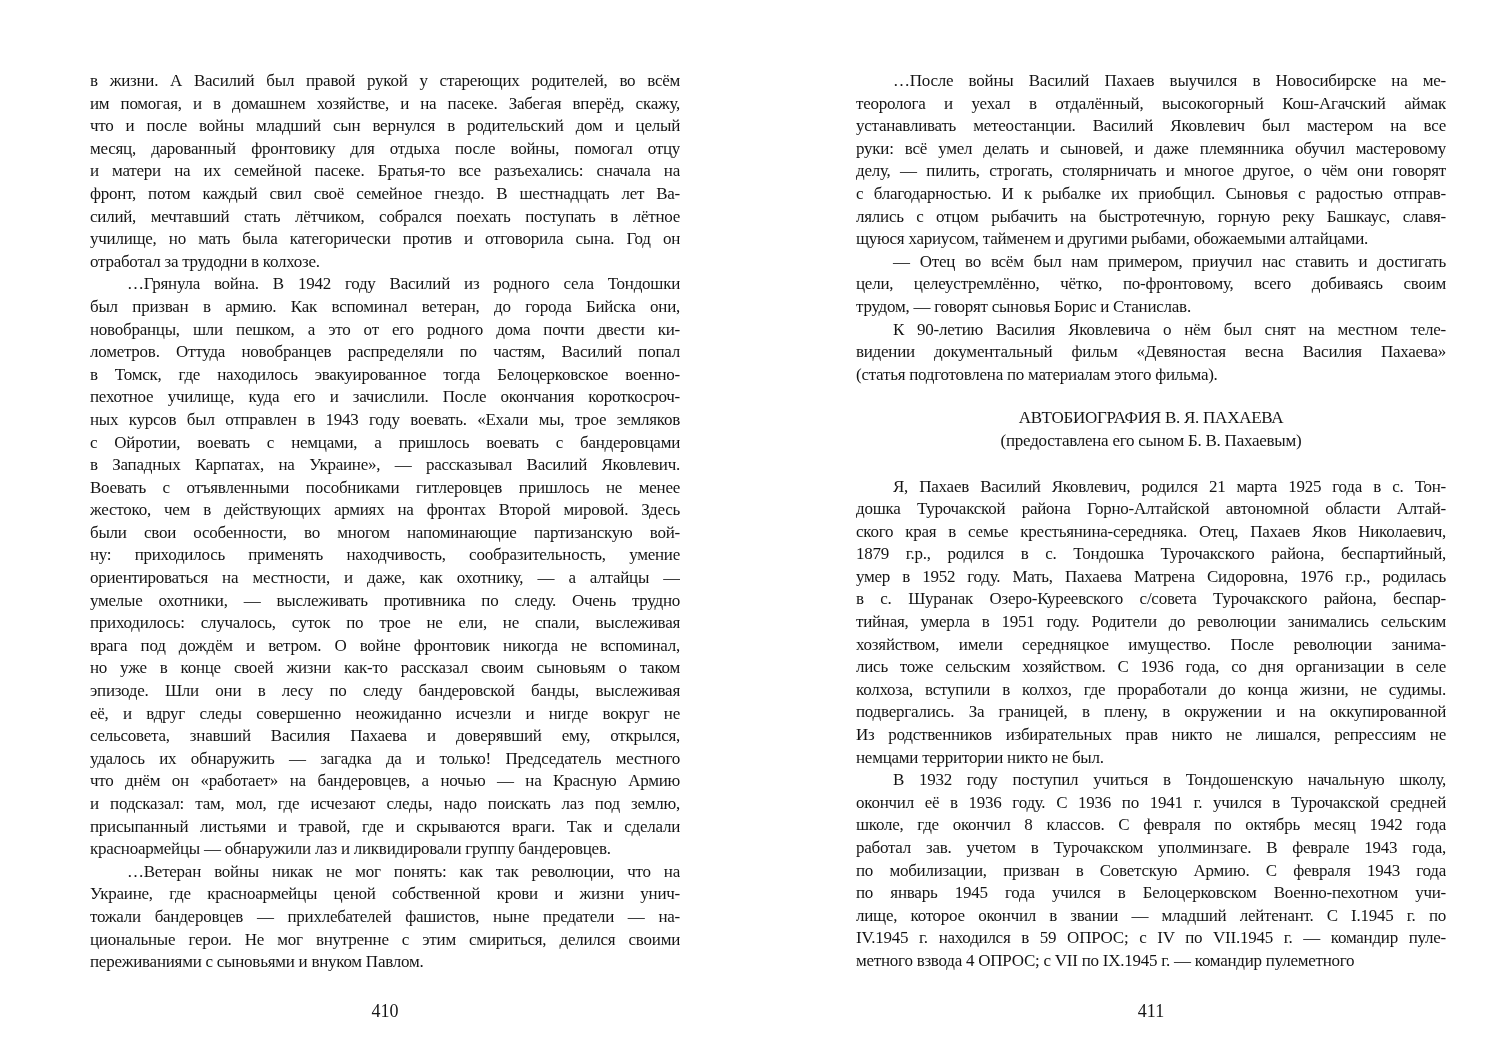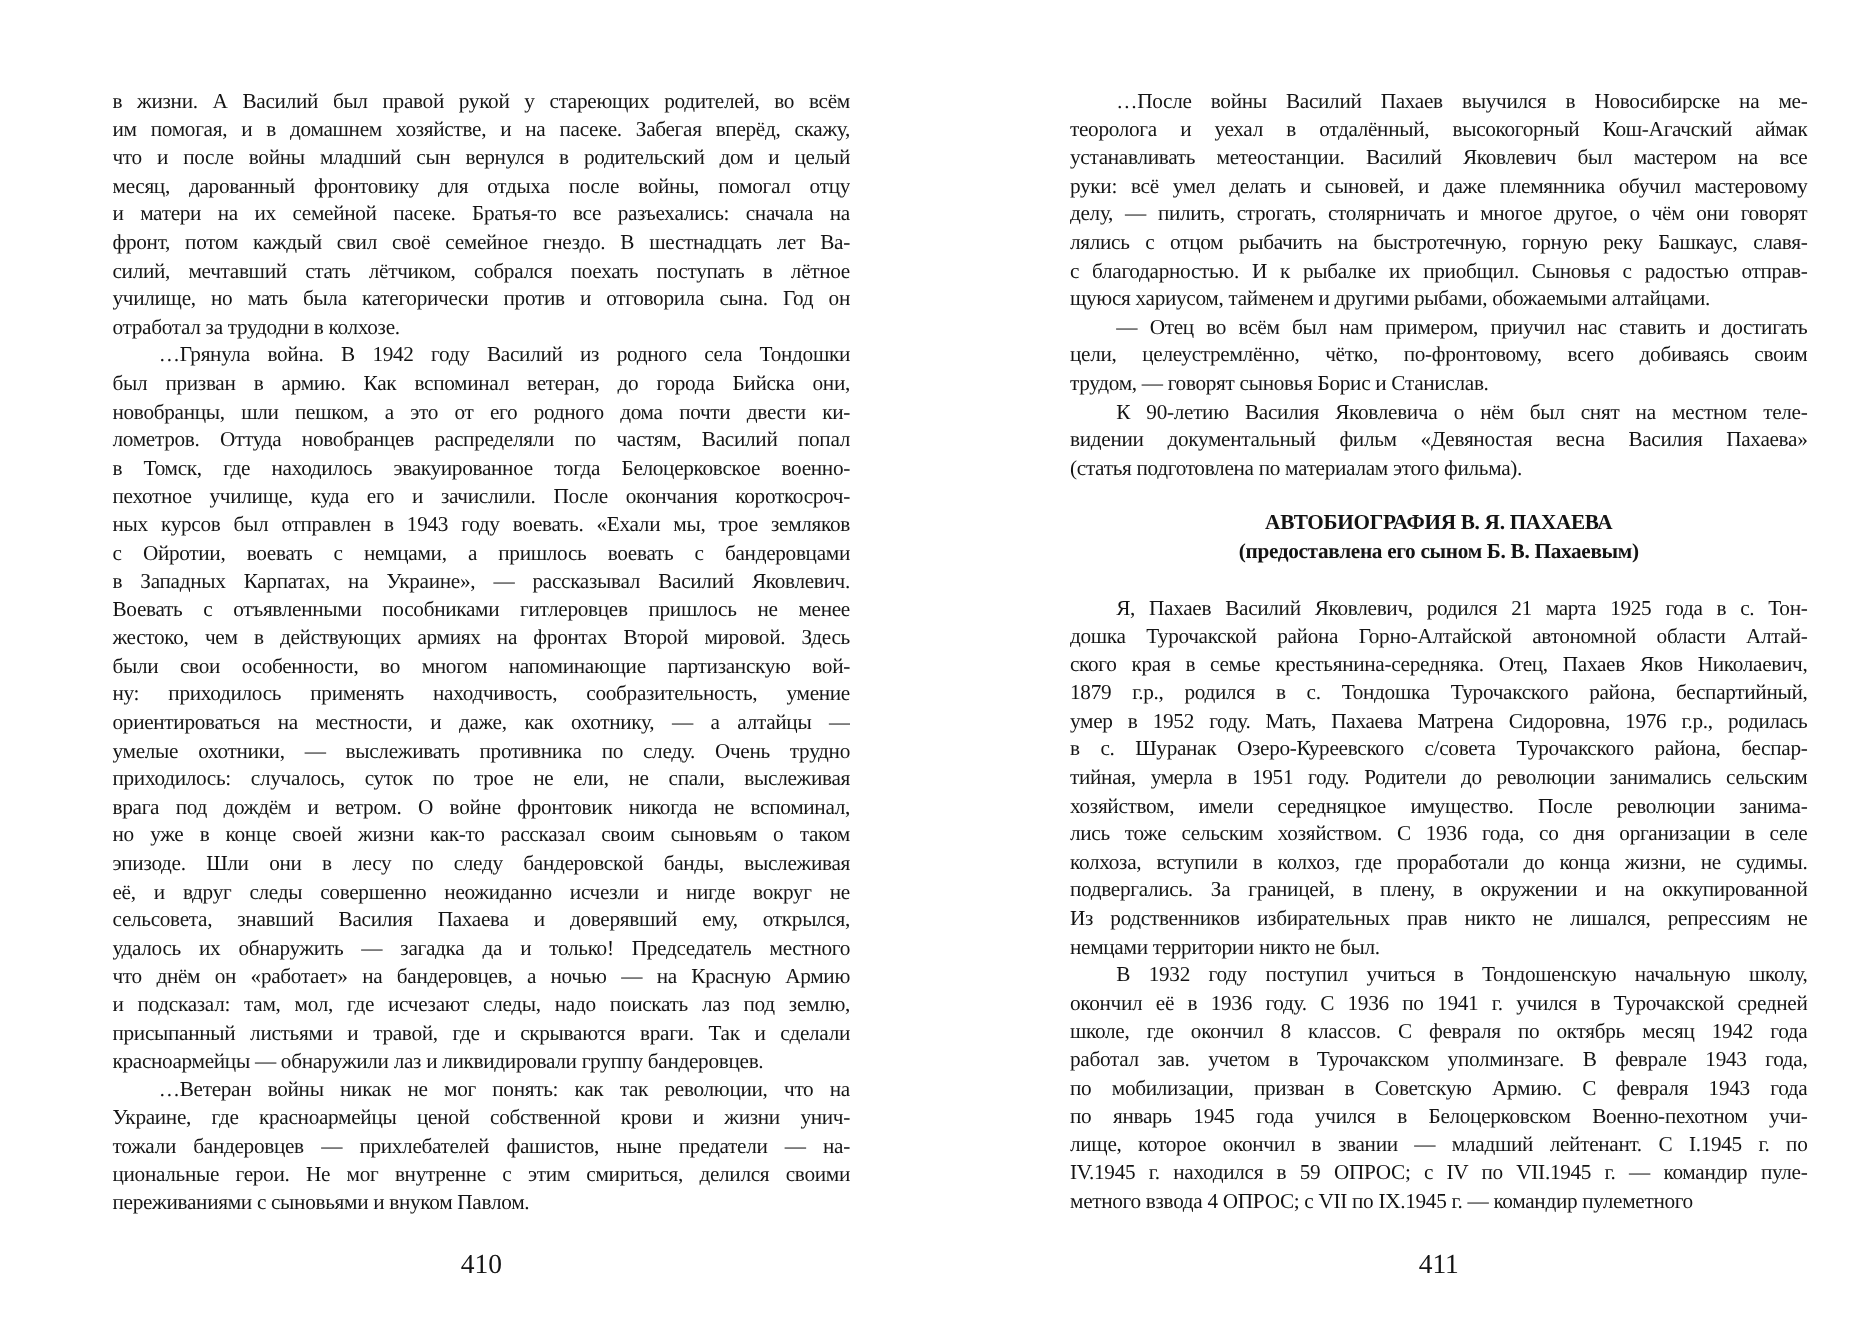--- a/index.html
+++ b/index.html
@@ -40,32 +40,32 @@
     text-align-last: left;
   }
   .line.first {
     padding-left: 37px;
   }
   .heading {
     margin-top: 21px;
     margin-bottom: 23px;
   }
   .heading .line {
-    font-weight: bold;
+    font-weight: normal;
     text-align: left;
     text-align-last: center;
     padding-left: 0;
   }
   .page-number {
     position: absolute;
     top: 930px;
     left: 0;
     right: 0;
     text-align: center;
-    font-size: 22px;
+    font-size: 18px;
     line-height: 22.6px;
   }
 </style>
 </head>
 <body>
 
 <div class="page page-left">
   <div class="page-text">
       <div class="paragraph">
         <div class="line">в жизни. А Василий был правой рукой у стареющих родителей, во всём</div>
@@ -118,22 +118,22 @@
 </div>
 
 <div class="page page-right">
   <div class="page-text">
       <div class="paragraph">
         <div class="line first">…После войны Василий Пахаев выучился в Новосибирске на ме-</div>
         <div class="line">теоролога и уехал в отдалённый, высокогорный Кош-Агачский аймак</div>
         <div class="line">устанавливать метеостанции. Василий Яковлевич был мастером на все</div>
         <div class="line">руки: всё умел делать и сыновей, и даже племянника обучил мастеровому</div>
         <div class="line">делу, — пилить, строгать, столярничать и многое другое, о чём они говорят</div>
+        <div class="line">с благодарностью. И к рыбалке их приобщил. Сыновья с радостью отправ-</div>
         <div class="line">лялись с отцом рыбачить на быстротечную, горную реку Башкаус, славя-</div>
-        <div class="line">с благодарностью. И к рыбалке их приобщил. Сыновья с радостью отправ-</div>
         <div class="line last">щуюся хариусом, тайменем и другими рыбами, обожаемыми алтайцами.</div>
       </div>
       <div class="paragraph">
         <div class="line first">— Отец во всём был нам примером, приучил нас ставить и достигать</div>
         <div class="line">цели, целеустремлённо, чётко, по-фронтовому, всего добиваясь своим</div>
         <div class="line last">трудом, — говорят сыновья Борис и Станислав.</div>
       </div>
       <div class="paragraph">
         <div class="line first">К 90-летию Василия Яковлевича о нём был снят на местном теле-</div>
         <div class="line">видении документальный фильм «Девяностая весна Василия Пахаева»</div>

